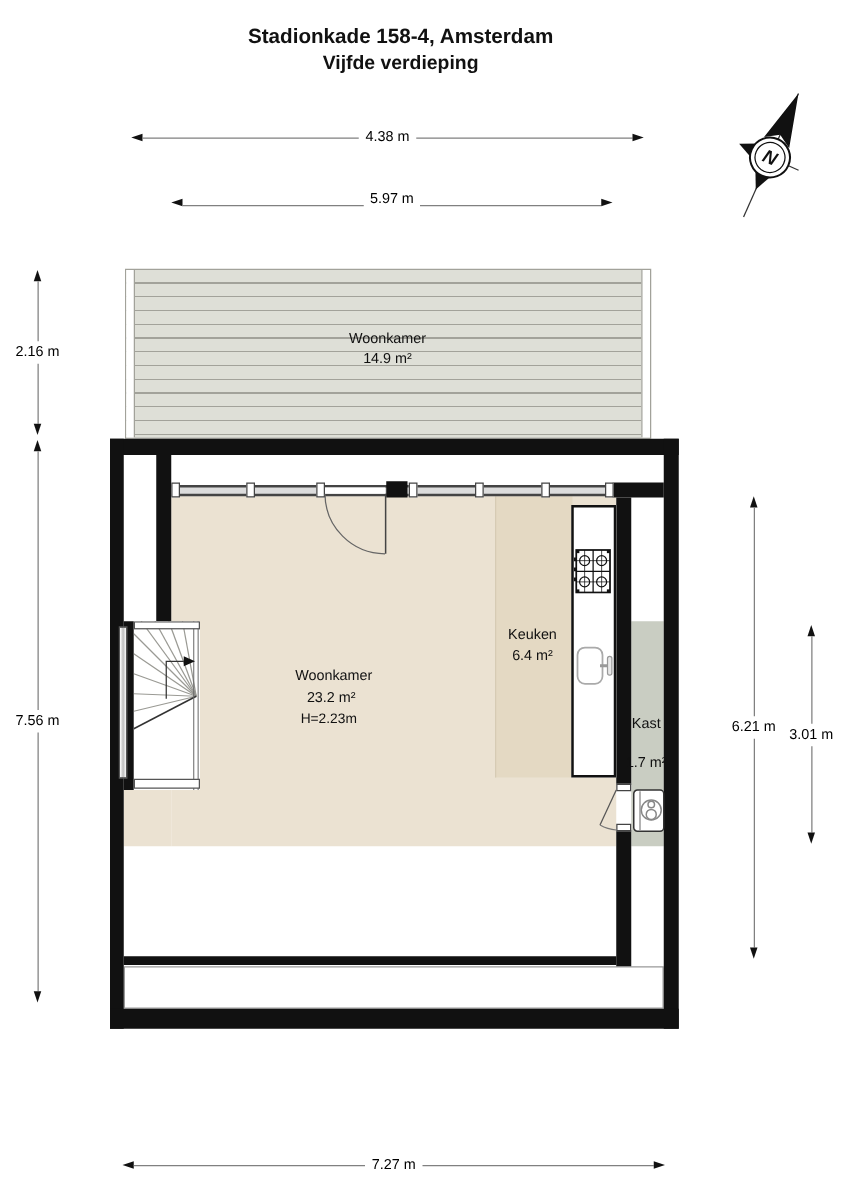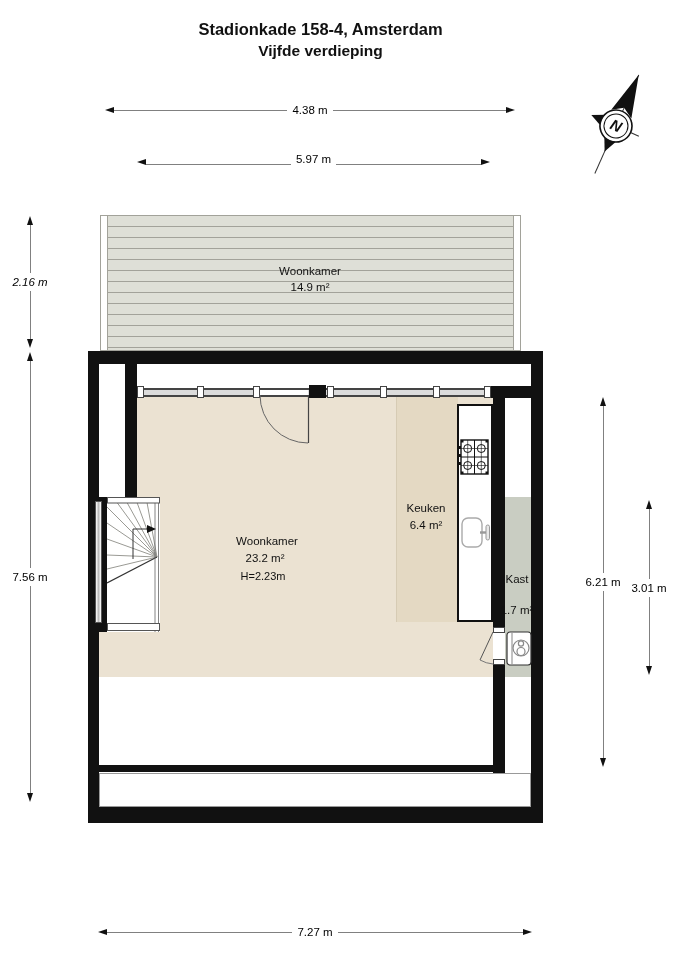--- a/index.html
+++ b/index.html
@@ -73,21 +73,21 @@
       <span class="arr arr-r"></span>
   </div>
   <div class="dim dim-h" style="left:137px;top:151px;width:353px;height:14px;align-items:flex-end;">
     <span class="arr arr-l"></span>
       <span class="ln"></span>
     <span class="val">5.97 m</span>
     <span class="ln"></span>
       <span class="arr arr-r"></span>
   </div>
 
-  <div class="dim dim-v" style="left:8px;top:216px;width:44px;height:132px;font-style:italic;">
+  <div class="dim dim-v" style="left:8px;top:216px;width:44px;height:132px;">
     <span class="arr arr-u"></span>
       <span class="ln"></span>
     <span class="val">2.16 m</span>
     <span class="ln"></span>
       <span class="arr arr-d"></span>
   </div>
   <div class="dim dim-v" style="left:8px;top:352px;width:44px;height:450px;justify-content:space-between;">
     <span class="arr arr-u"></span>
       <span class="ln"></span>
     <span class="val">7.56 m</span>

